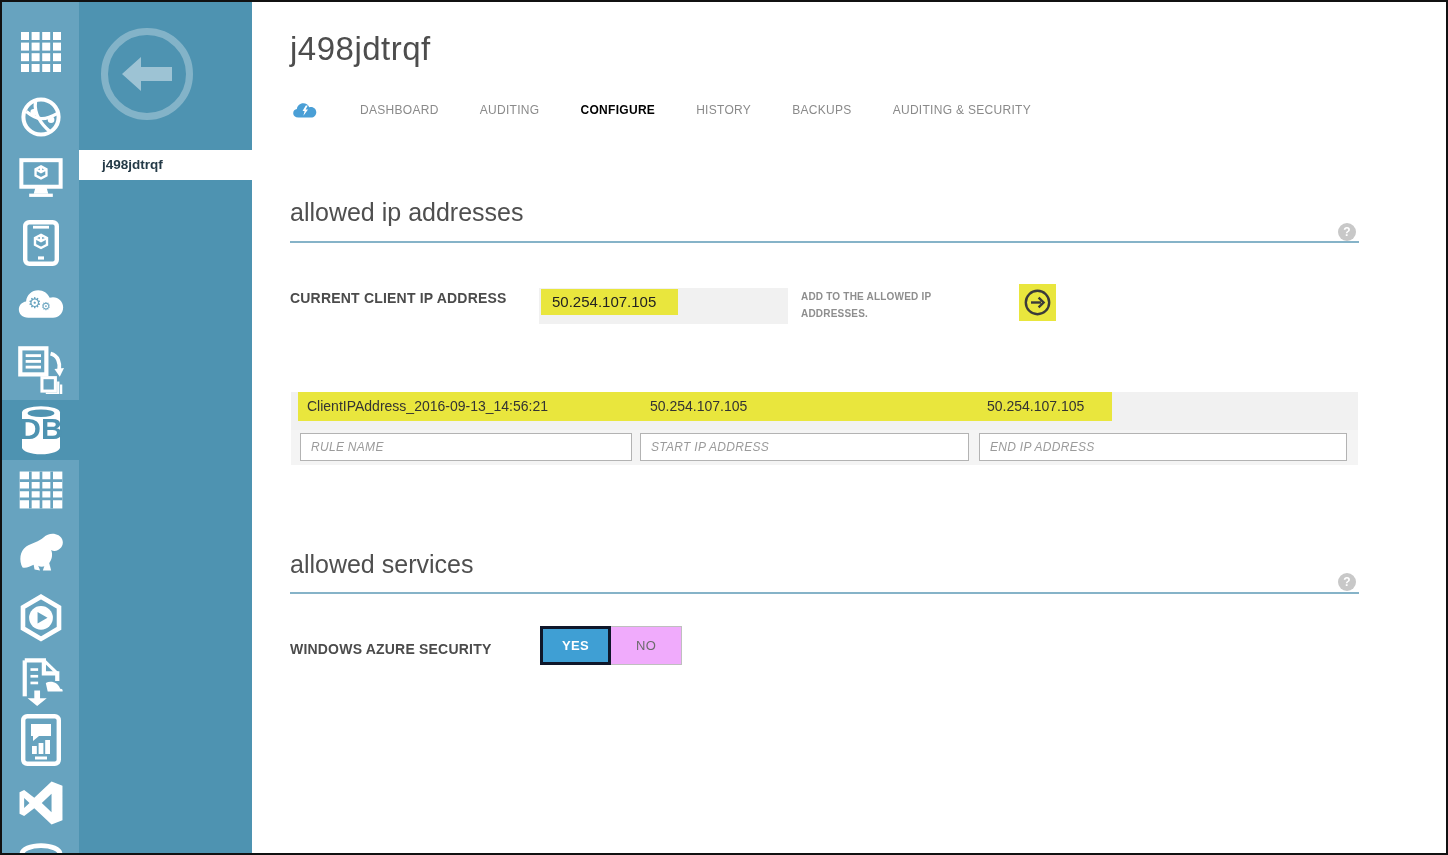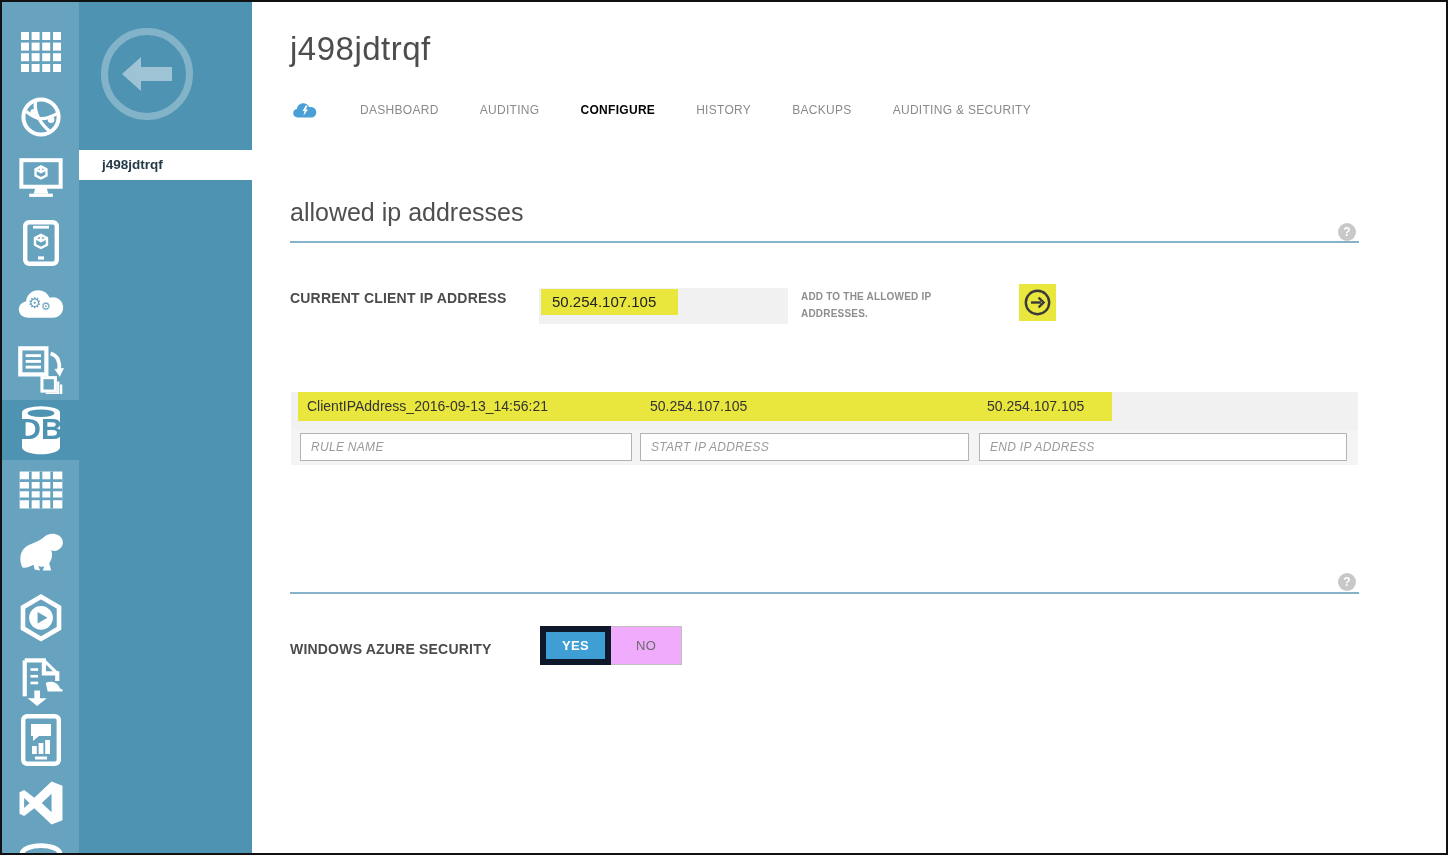--- a/index.html
+++ b/index.html
@@ -91,21 +91,21 @@
   .inputrow input::placeholder { font-style:italic; color:#9b9b9b; letter-spacing:0.3px; }
   .in1 { left:9px;  width:332px; }
   .in2 { left:349px; width:329px; }
   .in3 { left:688px; width:368px;font-style:italic; }
 
   .toggle { position:absolute; left:288px; top:624px; display:flex; }
   .tg {
     width:71px; height:39px; display:flex; align-items:center; justify-content:center;
     font-size:13px; letter-spacing:0.3px; cursor:pointer;
   }
-  .tg.yes { background:#3f9fd4; border:6px solid #0f172a; color:#fff; font-weight:600; }
+  .tg.yes { background:#3f9fd4; border:3px solid #0f172a; color:#fff; font-weight:600; }
   .tg.no  { background:#f0abfc; border:1px solid #bfbfbf; border-left:none; color:#6b6b6b; }
 </style>
 </head>
 <body>
 
 <div class="page">
 
   <div class="iconbar">
     <div class="sel-row"></div>
 
@@ -311,20 +311,21 @@
       <span class="rulecell rc2">50.254.107.105</span>
       <span class="rulecell rc3">50.254.107.105</span>
     </div>
 
     <div class="inputrow">
       <input class="in1" type="text" placeholder="RULE NAME" style="">
       <input class="in2" type="text" placeholder="START IP ADDRESS" style="">
       <input class="in3" type="text" placeholder="END IP ADDRESS" style="">
     </div>
 
+    <div class="sect-h" style="top:548px">allowed services</div>
     <div class="help" style="top:571px">?</div>
     <div class="divider" style="top:590px"></div>
 
     <div class="caps-label" style="left:38px; top:639px">WINDOWS AZURE SECURITY</div>
 
     <div class="toggle">
       <div class="tg yes">YES</div>
       <div class="tg no">NO</div>
     </div>
 

